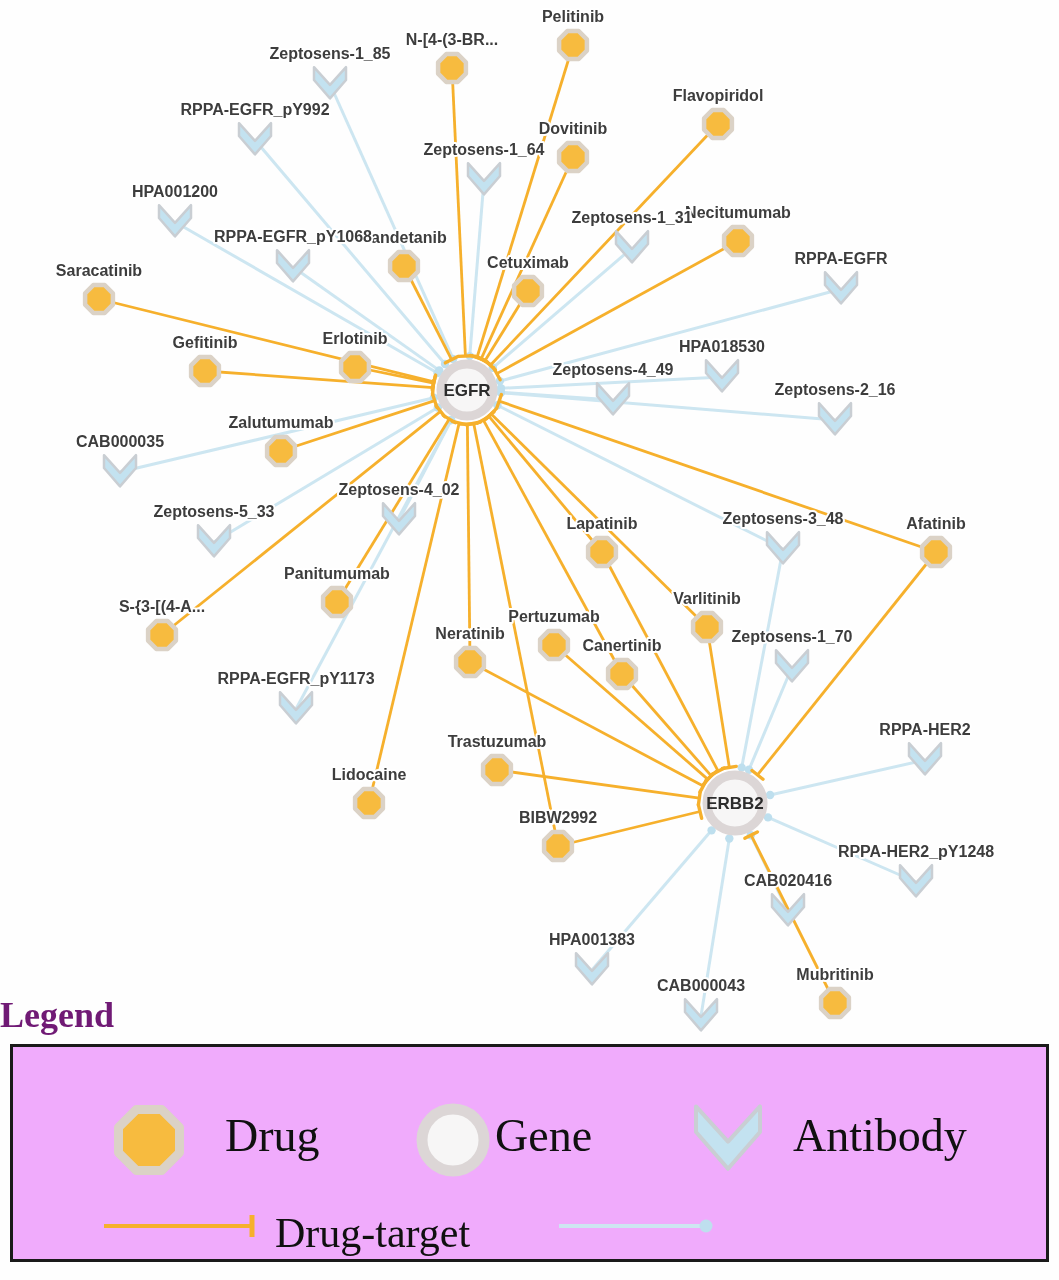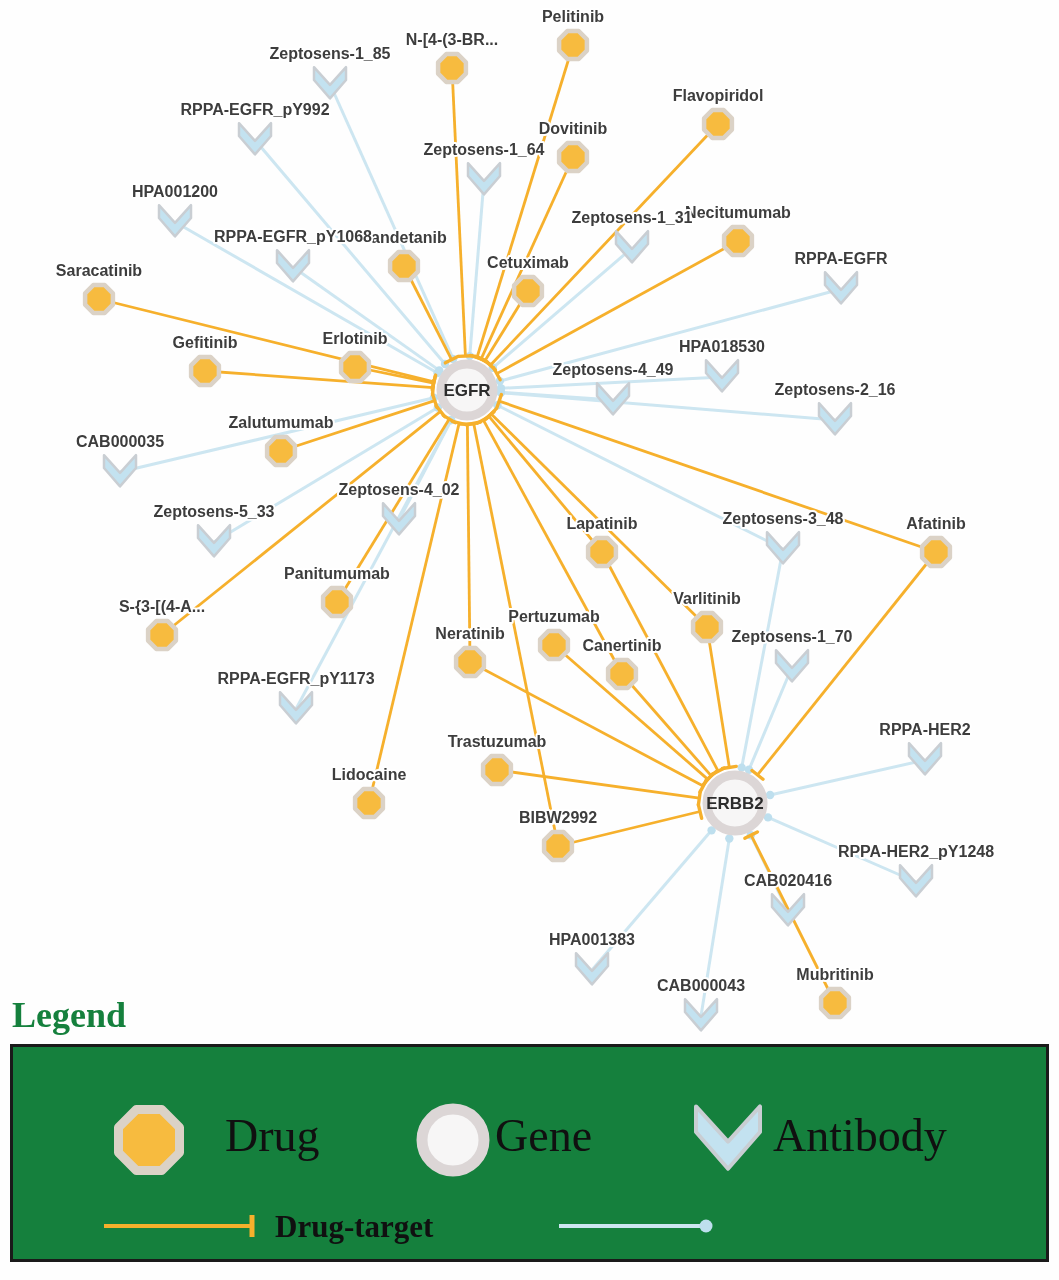--- a/index.html
+++ b/index.html
@@ -2,27 +2,27 @@
 <html style="--drug-fill: #F7BB3F; --drug-stroke: #DBD2C6; --drug-edge: #F6B02C; --antibody-fill: #C3E2F0; --antibody-stroke: #C9CED3; --antibody-edge: #CDE6F1; --antibody-dot: #BEDFEE; --gene-fill: #F7F6F6; --gene-ring: #DCD6D6; --label-color: #3D3D3D;"><head>
 <meta charset="utf-8">
 <style>
   html,body{margin:0;padding:0;background:#ffffff;}
   .page{position:relative;width:1059px;height:1280px;background:#fefefe;overflow:hidden;
         font-family:"Liberation Sans",sans-serif;}
   svg#graph{position:absolute;left:0;top:0;}
   .node-label{font-family:"Liberation Sans",sans-serif;font-weight:700;font-size:16px;
               fill:#3d3d3d;stroke:#ffffff;stroke-width:4px;paint-order:stroke;stroke-linejoin:round;}
   .gene-label{font-family:"Liberation Sans",sans-serif;font-weight:700;font-size:17px;fill:#2c2c2c;}
-  .legend-heading{position:absolute;left:12px;top:994px;
-                  font-family:"Liberation Serif",serif;font-weight:700;font-size:36px;color:#15803d;text-align:right;}
+  .legend-heading{position:absolute;left:0;top:994px;
+                  font-family:"Liberation Serif",serif;font-weight:700;font-size:36px;color:#701a75;text-align:right;}
   .legend-box{position:absolute;left:10px;top:1044px;width:1033px;height:212px;
-              border:3px solid #1a1a1a;background:#15803d;}
+              border:3px solid #1a1a1a;background:#f0abfc;}
   .leg-item{position:absolute;}
   .leg-label-lg{font-family:"Liberation Serif",serif;font-size:46px;color:#101010;white-space:nowrap;}
-  .leg-label-md{font-family:"Liberation Serif",serif;font-size:31px;color:#101010;white-space:nowrap;font-weight:bold;}
+  .leg-label-md{font-family:"Liberation Serif",serif;font-size:42px;color:#101010;white-space:nowrap;}
 </style>
 </head>
 <body>
 
 <div class="page">
 
   <svg id="graph" width="1059" height="1280" viewBox="0 0 1059 1280">
       <g>
         <line x1="330" y1="84" x2="453.10665983186425" y2="358.9681599164267" stroke="#CDE6F1" stroke-width="3"></line>
         <circle cx="453.10665983186425" cy="358.9681599164267" r="4.2" fill="#BEDFEE"></circle>
@@ -235,21 +235,21 @@
     <span class="leg-item leg-label-lg" style="left:212px;top:62px">Drug</span>
 
     <svg class="leg-item" style="left:397px;top:50px" width="86" height="86" viewBox="-43 -43 86 86">
       <circle cx="0" cy="0" r="31" style="fill:var(--gene-fill);stroke:var(--gene-ring);stroke-width:11"></circle>
     </svg>
     <span class="leg-item leg-label-lg" style="left:482px;top:62px">Gene</span>
 
     <svg class="leg-item" style="left:673px;top:49px" width="84" height="84" viewBox="-42 -44 84 84">
       <path d="M-32,-33.6 L0,1.6 L32,-33.6 L32,-8 L0,28.8 L-32,-8 Z" style="fill:var(--antibody-fill);stroke:var(--antibody-stroke);stroke-width:4;stroke-linejoin:round"></path>
     </svg>
-    <span class="leg-item leg-label-lg" style="left:760px;top:62px">Antibody</span>
+    <span class="leg-item leg-label-lg" style="left:780px;top:62px">Antibody</span>
 
     <svg class="leg-item" style="left:85px;top:160px" width="175" height="38" viewBox="0 0 175 38">
       <line x1="6" y1="19" x2="152" y2="19" style="stroke:var(--drug-edge);stroke-width:4"></line>
       <line x1="154" y1="8" x2="154" y2="30" style="stroke:var(--drug-edge);stroke-width:5"></line>
     </svg>
     <span class="leg-item leg-label-md" style="left:262px;top:162px">Drug-target</span>
 
     <svg class="leg-item" style="left:540px;top:160px" width="170" height="38" viewBox="0 0 170 38">
       <line x1="6" y1="19" x2="148" y2="19" style="stroke:var(--antibody-edge);stroke-width:4"></line>
       <circle cx="153" cy="19" r="6.5" style="fill:var(--antibody-dot)"></circle>

